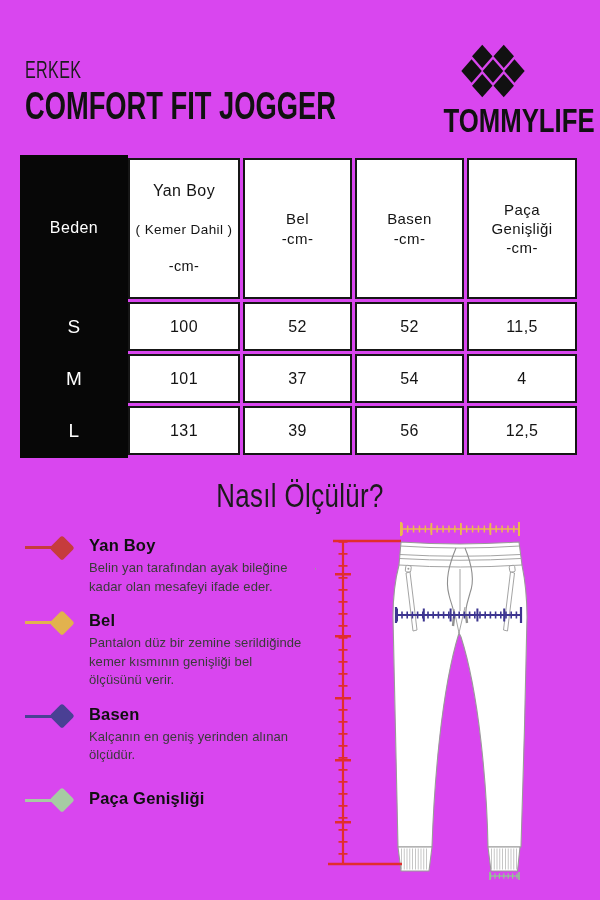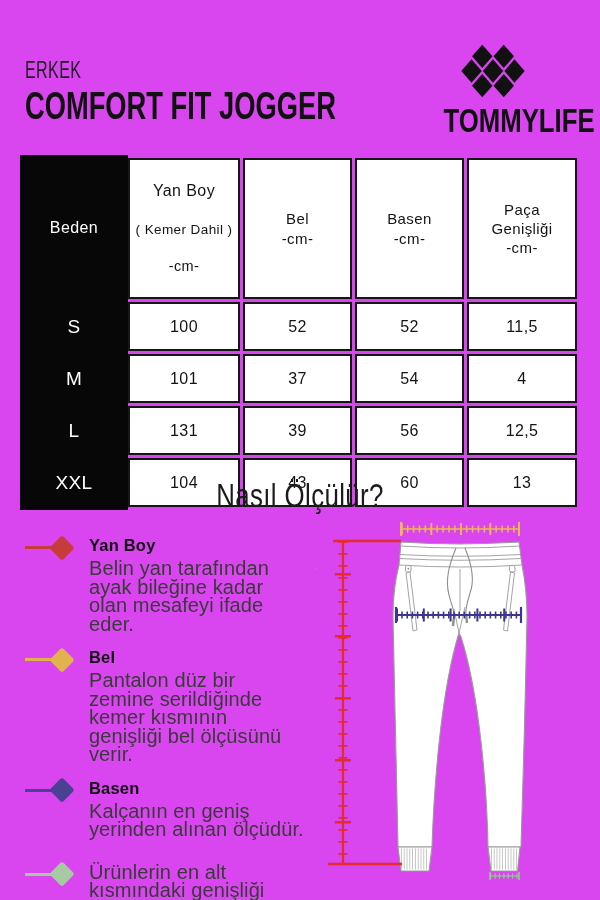--- a/index.html
+++ b/index.html
@@ -39,21 +39,21 @@
   .legend-item { display:flex; margin-bottom:15px; }
   .legend-item:nth-child(3) { margin-bottom:24px; }
   .legend-marker { flex:none; width:64px; display:flex; align-items:center; height:21px; margin-top:1px; }
   .m-line { width:30px; height:3px; }
   .m-diamond { width:18px; height:18px; transform:rotate(45deg); margin-left:-2px; border-radius:2.5px; }
   .c-red    .m-line,    .c-red    .m-diamond { background:#c63c3c; }
   .c-yellow .m-line,    .c-yellow .m-diamond { background:#e2b24e; }
   .c-purple .m-line,    .c-purple .m-diamond { background:#4a4094; }
   .c-green  .m-line,    .c-green  .m-diamond { background:#a6cba3; }
   .legend-title { margin:0 0 4px 0; font-size:16.5px; font-weight:700; color:#101010; letter-spacing:.2px; }
-  .legend-desc { margin:0; width:215px; font-size:20px; line-height:18.5px; color:#3a3a3a; letter-spacing:.1px; }
+  .legend-desc { margin:0; width:215px; font-size:13px; line-height:18.5px; color:#3a3a3a; letter-spacing:.1px; }
 
   .diagram { position:absolute; left:315px; top:485px; }
 </style>
 </head>
 <body>
 
 <div class="page">
 
   <div class="cat-label">ERKEK</div>
   <h1 class="product-title">COMFORT FIT JOGGER</h1>
@@ -113,27 +113,20 @@
         <td>54</td>
         <td>4</td>
       </tr>
       <tr class="body-row">
         <td class="size-col">L</td>
         <td>131</td>
         <td>39</td>
         <td>56</td>
         <td>12,5</td>
       </tr>
-      <tr class="body-row">
-        <td class="size-col">XXL</td>
-        <td>104</td>
-        <td>43</td>
-        <td>60</td>
-        <td>13</td>
-      </tr>
     </tbody>
       </table>
   </div>
 
   <h2 class="measure-heading">Nasıl Ölçülür?</h2>
 
   <div class="legend">
     <div class="legend-item c-red">
       <div class="legend-marker">
           <span class="m-line"></span>
@@ -163,21 +156,21 @@
         <p class="legend-title">Basen</p>
         <p class="legend-desc">Kalçanın en geniş yerinden alınan ölçüdür.</p>
       </div>
     </div>
     <div class="legend-item c-green">
       <div class="legend-marker">
           <span class="m-line"></span>
           <span class="m-diamond"></span>
         </div>
       <div class="legend-text">
-        <p class="legend-desc">Ürünlerin en alt kısmındaki genişliği ifade eder.</p>
+        <p class="legend-title">Paça Genişliği</p>
       </div>
     </div>
   </div>
 
   <svg class="diagram" width="275" height="410" viewBox="0 0 275 410">
 
     <g fill="#ffffff" stroke="#9a9a9a" stroke-width="1.1">
       <path d="M86,57 Q145,61 204,57 L207,80 C210,95 212,112 212,132 C211,192 208,302 206,362 L173,362 C172,302 164,208 146,152 L144,148 C126,206 119,302 117,362 L83,362 C82,302 79,192 78,132 C78,112 80,95 84,80 Z"></path>
     </g>
     <g fill="none" stroke="#9a9a9a" stroke-width="0.9">

